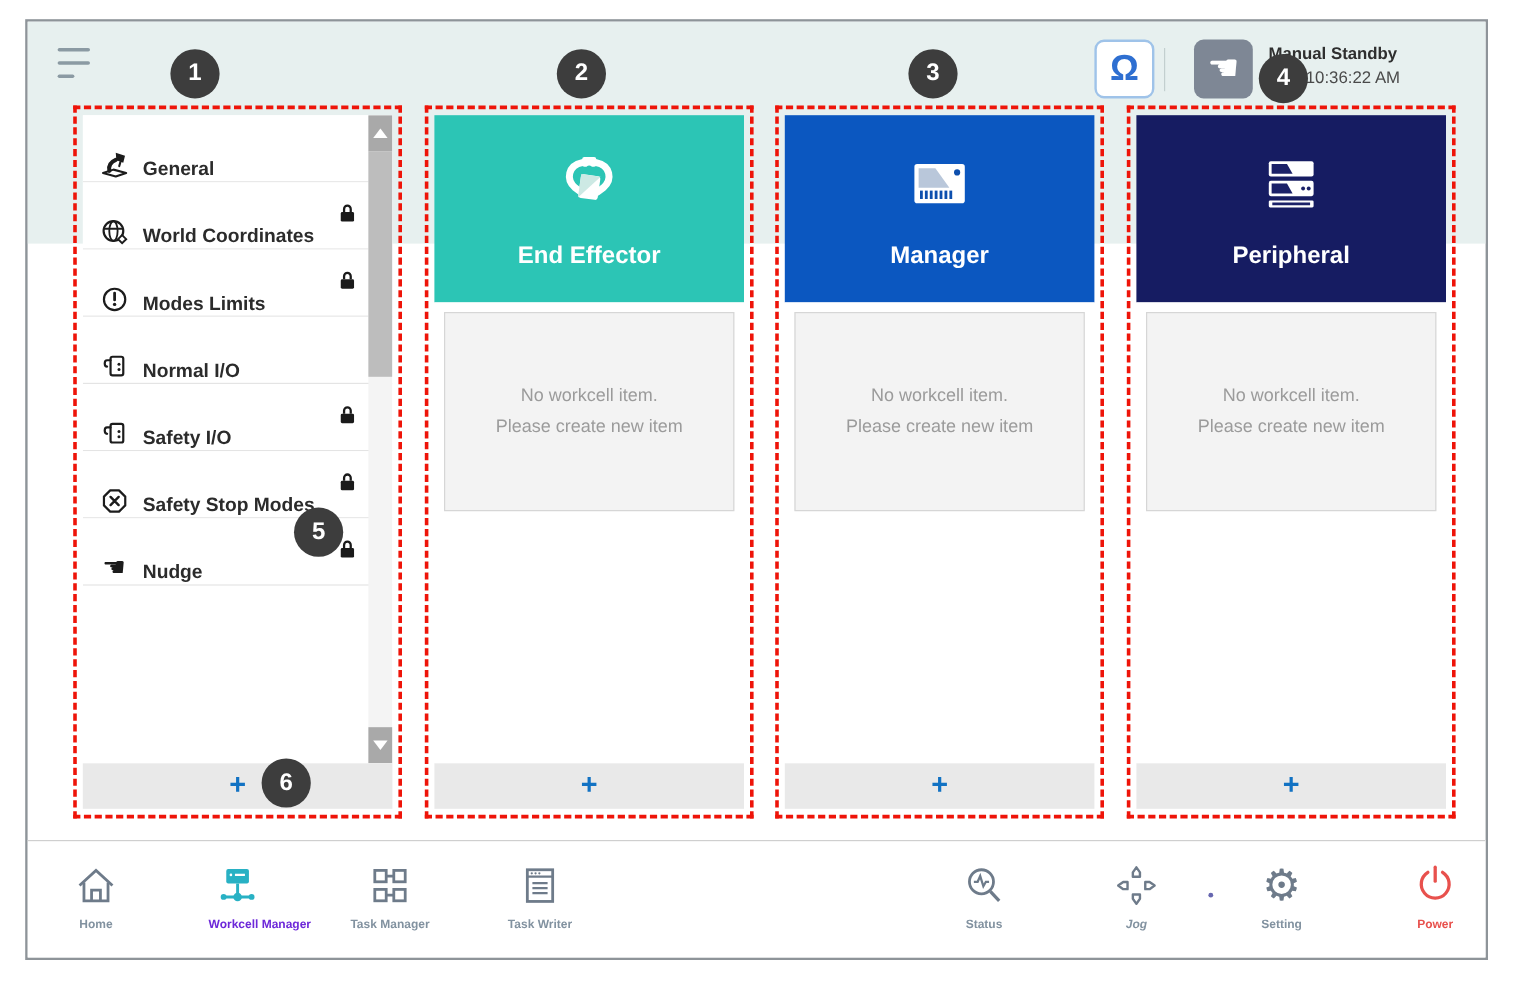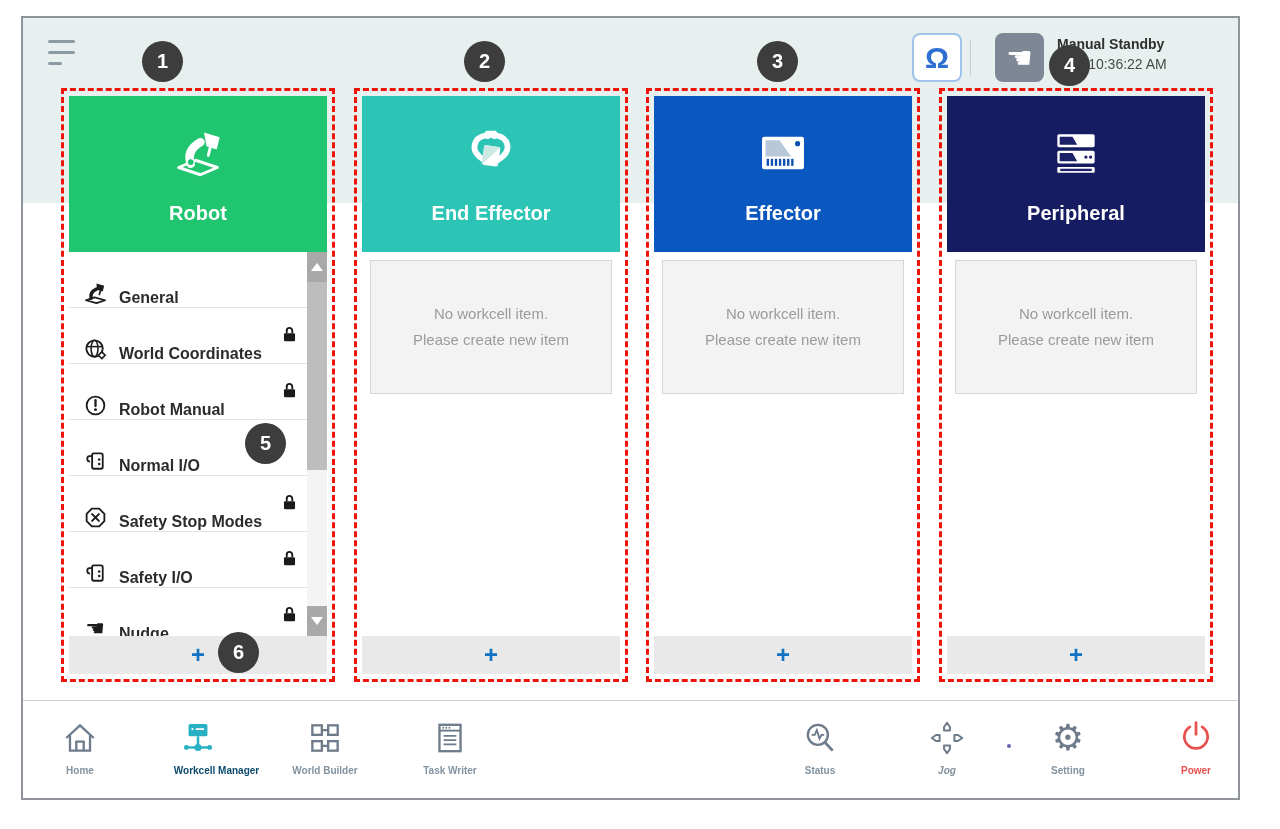--- a/index.html
+++ b/index.html
@@ -54,30 +54,30 @@
   .sbtn{position:absolute;left:0;width:20px;height:30px;background:#a9a9a9;cursor:pointer;
     display:flex;align-items:center;justify-content:center;}
   .sbtn.up{top:0;}
   .sbtn.down{bottom:0;}
   .tri-up{width:0;height:0;border-left:6px solid transparent;border-right:6px solid transparent;
     border-bottom:8px solid #ffffff;}
   .tri-down{width:0;height:0;border-left:6px solid transparent;border-right:6px solid transparent;
     border-top:8px solid #ffffff;}
   .sthumb{position:absolute;left:0;top:30px;width:20px;height:188px;background:#bdbdbd;cursor:grab;}
   
-  .empty-panel{margin:8px;height:134px;background:#f3f3f3;border:1px solid #d6d6d6;
+  .empty-panel{margin:8px;height:166px;background:#f3f3f3;border:1px solid #d6d6d6;
     display:flex;flex-direction:column;align-items:center;justify-content:center;
     color:#9b9b9b;font-size:15px;line-height:26px;}
   
   .footer{position:absolute;left:0;right:0;bottom:0;height:98px;background:#ffffff;
     border-top:1px solid #cfcfcf;z-index:45;}
   .fitem{position:absolute;top:14px;transform:translateX(-50%);width:130px;text-align:center;cursor:pointer;}
   .fitem .ficon{height:46px;display:flex;align-items:center;justify-content:center;}
   .fitem .flabel{margin-top:4px;font-size:10px;font-weight:bold;color:#8292a0;}
-  .fitem.active .flabel{color:#0c4a6e;margin-left:37px;}
+  .fitem.active .flabel{color:#6d28d9;margin-left:37px;}
   .fitem.power .flabel{color:#e8514d;}
   .gear-glyph{font-size:36px;color:#6e7b8a;line-height:36px;}
   .mini-dot{position:absolute;width:4px;height:4px;border-radius:50%;background:#6767b0;}
 </style>
 </head>
 <body>
 
 <div class="frame">
   <div class="topband"></div>
 
@@ -101,32 +101,20 @@
 
   <div class="callout" style="left:119px;top:23px;">1</div>
   <div class="callout" style="left:441px;top:23px;">2</div>
   <div class="callout" style="left:734px;top:23px;">3</div>
   <div class="callout" style="left:1026px;top:27px;">4</div>
   <div class="callout" style="left:222px;top:405px;">5</div>
   <div class="callout" style="left:195px;top:614px;">6</div>
 
   <div class="colbox" style="left:38px;">
     <div class="colinner">
-      <div class="colheader c-robot">
-        <div class="hicon">
-          <svg width="58" height="58" viewBox="0 0 48 48" fill="none">
-            <polygon points="8,36 22,30 40,36 26,42" stroke="#ffffff" stroke-width="2.4" fill="none" stroke-linejoin="round"></polygon>
-            <path d="M18 33 Q14 22 26 15" stroke="#ffffff" stroke-width="7" fill="none" stroke-linecap="round"></path>
-            <circle cx="18" cy="31.5" r="2.4" fill="#1fc56f"></circle>
-            <polygon points="29,7 42,11 39.5,21 31,18.5" fill="#ffffff"></polygon>
-            <path d="M34 20 L32.5 26" stroke="#ffffff" stroke-width="2.4" stroke-linecap="round"></path>
-          </svg>
-        </div>
-        <div class="htitle">Robot</div>
-      </div>
       <div class="colbody">
         <div class="wlist">
 
           <div class="wrow">
             <span class="licon">
               <svg width="27" height="27" viewBox="0 0 28 28" fill="none">
                 <polygon points="4,21 13,18 24,21 15,24" stroke="#1c1c1c" stroke-width="1.8" fill="none" stroke-linejoin="round"></polygon>
                 <path d="M9.5 19 Q8 12.5 15 9.5" stroke="#1c1c1c" stroke-width="3.6" fill="none" stroke-linecap="round"></path>
                 <polygon points="15,3.5 23,6 21.5,12 15.5,10" fill="#1c1c1c"></polygon>
                 <path d="M19 11.5 L18 15" stroke="#1c1c1c" stroke-width="1.8" stroke-linecap="round"></path>
@@ -154,21 +142,21 @@
           </div>
 
           <div class="wrow">
             <span class="licon">
               <svg width="27" height="27" viewBox="0 0 28 28" fill="none">
                 <circle cx="14" cy="14" r="9.2" stroke="#1c1c1c" stroke-width="1.9"></circle>
                 <path d="M14 8.5 V14.5" stroke="#1c1c1c" stroke-width="2.4" stroke-linecap="round"></path>
                 <circle cx="14" cy="18.3" r="1.5" fill="#1c1c1c"></circle>
               </svg>
             </span>
-            <span class="llabel">Robot Manual</span>
+            <span class="llabel">Modes Limits</span>
             <span class="lock">
               <svg width="19" height="19" viewBox="0 0 24 24">
                 <path d="M8.5 11 V7.8 a3.5 3.5 0 0 1 7 0 V11" stroke="#1a1a1a" stroke-width="2.4" fill="none"></path>
                 <rect x="5" y="11" width="14" height="10" rx="1.5" fill="#1a1a1a"></rect>
               </svg>
             </span>
           </div>
 
           <div class="wrow">
             <span class="licon">
@@ -178,43 +166,43 @@
                 <circle cx="17.8" cy="16.5" r="1.3" fill="#1c1c1c"></circle>
                 <path d="M10.5 8.5 H7.5 C4.8 8.5 4.8 14 7.5 14" stroke="#1c1c1c" stroke-width="1.9" stroke-linecap="round"></path>
               </svg>
             </span>
             <span class="llabel">Normal I/O</span>
           </div>
 
           <div class="wrow">
             <span class="licon">
               <svg width="27" height="27" viewBox="0 0 28 28" fill="none">
-                <polygon points="10.2,4.8 17.8,4.8 23.2,10.2 23.2,17.8 17.8,23.2 10.2,23.2 4.8,17.8 4.8,10.2" stroke="#1c1c1c" stroke-width="1.9" fill="none" stroke-linejoin="round"></polygon>
-                <path d="M10.5 10.5 L17.5 17.5 M17.5 10.5 L10.5 17.5" stroke="#1c1c1c" stroke-width="2.1" stroke-linecap="round"></path>
-              </svg>
-            </span>
-            <span class="llabel">Safety Stop Modes</span>
+                <rect x="10.5" y="5.5" width="11" height="16" rx="1.8" stroke="#1c1c1c" stroke-width="1.9"></rect>
+                <circle cx="17.8" cy="12" r="1.3" fill="#1c1c1c"></circle>
+                <circle cx="17.8" cy="16.5" r="1.3" fill="#1c1c1c"></circle>
+                <path d="M10.5 8.5 H7.5 C4.8 8.5 4.8 14 7.5 14" stroke="#1c1c1c" stroke-width="1.9" stroke-linecap="round"></path>
+              </svg>
+            </span>
+            <span class="llabel">Safety I/O</span>
             <span class="lock">
               <svg width="19" height="19" viewBox="0 0 24 24">
                 <path d="M8.5 11 V7.8 a3.5 3.5 0 0 1 7 0 V11" stroke="#1a1a1a" stroke-width="2.4" fill="none"></path>
                 <rect x="5" y="11" width="14" height="10" rx="1.5" fill="#1a1a1a"></rect>
               </svg>
             </span>
           </div>
 
           <div class="wrow">
             <span class="licon">
               <svg width="27" height="27" viewBox="0 0 28 28" fill="none">
-                <rect x="10.5" y="5.5" width="11" height="16" rx="1.8" stroke="#1c1c1c" stroke-width="1.9"></rect>
-                <circle cx="17.8" cy="12" r="1.3" fill="#1c1c1c"></circle>
-                <circle cx="17.8" cy="16.5" r="1.3" fill="#1c1c1c"></circle>
-                <path d="M10.5 8.5 H7.5 C4.8 8.5 4.8 14 7.5 14" stroke="#1c1c1c" stroke-width="1.9" stroke-linecap="round"></path>
-              </svg>
-            </span>
-            <span class="llabel">Safety I/O</span>
+                <polygon points="10.2,4.8 17.8,4.8 23.2,10.2 23.2,17.8 17.8,23.2 10.2,23.2 4.8,17.8 4.8,10.2" stroke="#1c1c1c" stroke-width="1.9" fill="none" stroke-linejoin="round"></polygon>
+                <path d="M10.5 10.5 L17.5 17.5 M17.5 10.5 L10.5 17.5" stroke="#1c1c1c" stroke-width="2.1" stroke-linecap="round"></path>
+              </svg>
+            </span>
+            <span class="llabel">Safety Stop Modes</span>
             <span class="lock">
               <svg width="19" height="19" viewBox="0 0 24 24">
                 <path d="M8.5 11 V7.8 a3.5 3.5 0 0 1 7 0 V11" stroke="#1a1a1a" stroke-width="2.4" fill="none"></path>
                 <rect x="5" y="11" width="14" height="10" rx="1.5" fill="#1a1a1a"></rect>
               </svg>
             </span>
           </div>
 
           <div class="wrow">
             <span class="licon" style="font-size:22px;color:#1c1c1c;">☚</span>
@@ -285,21 +273,21 @@
               <rect x="10" y="29" width="2" height="6"></rect>
                 <rect x="13.5" y="29" width="2" height="6"></rect>
               <rect x="17" y="29" width="2" height="6"></rect>
                 <rect x="20.5" y="29" width="2" height="6"></rect>
               <rect x="24" y="29" width="2" height="6"></rect>
                 <rect x="27.5" y="29" width="2" height="6"></rect>
               <rect x="31" y="29" width="2" height="6"></rect>
             </g>
           </svg>
         </div>
-        <div class="htitle">Effector</div>
+        <div class="htitle">Manager</div>
       </div>
       <div class="colbody">
         <div class="empty-panel">
           <div>No workcell item.</div>
           <div>Please create new item</div>
         </div>
       </div>
       <div class="addbar">
         <span>+</span>
       </div>
@@ -367,21 +355,21 @@
     <div class="fitem" style="left:302px;">
       <div class="ficon">
         <svg width="38" height="38" viewBox="0 0 36 36" fill="none" stroke="#6e7b8a" stroke-width="2.2">
           <rect x="6" y="6" width="9" height="9"></rect>
           <rect x="21" y="6" width="9" height="9"></rect>
           <rect x="6" y="21" width="9" height="9"></rect>
           <rect x="21" y="21" width="9" height="9"></rect>
           <path d="M15 10.5 H21 M15 25.5 H21"></path>
         </svg>
       </div>
-      <div class="flabel">World Builder</div>
+      <div class="flabel">Task Manager</div>
     </div>
 
     <div class="fitem" style="left:427px;">
       <div class="ficon">
         <svg width="38" height="38" viewBox="0 0 36 36" fill="none">
           <rect x="8" y="5.5" width="20" height="25" stroke="#6e7b8a" stroke-width="2.2"></rect>
           <path d="M8 11 H28" stroke="#6e7b8a" stroke-width="1.8"></path>
           <circle cx="11.5" cy="8.3" r="0.9" fill="#6e7b8a"></circle>
           <circle cx="14.5" cy="8.3" r="0.9" fill="#6e7b8a"></circle>
           <circle cx="17.5" cy="8.3" r="0.9" fill="#6e7b8a"></circle>

